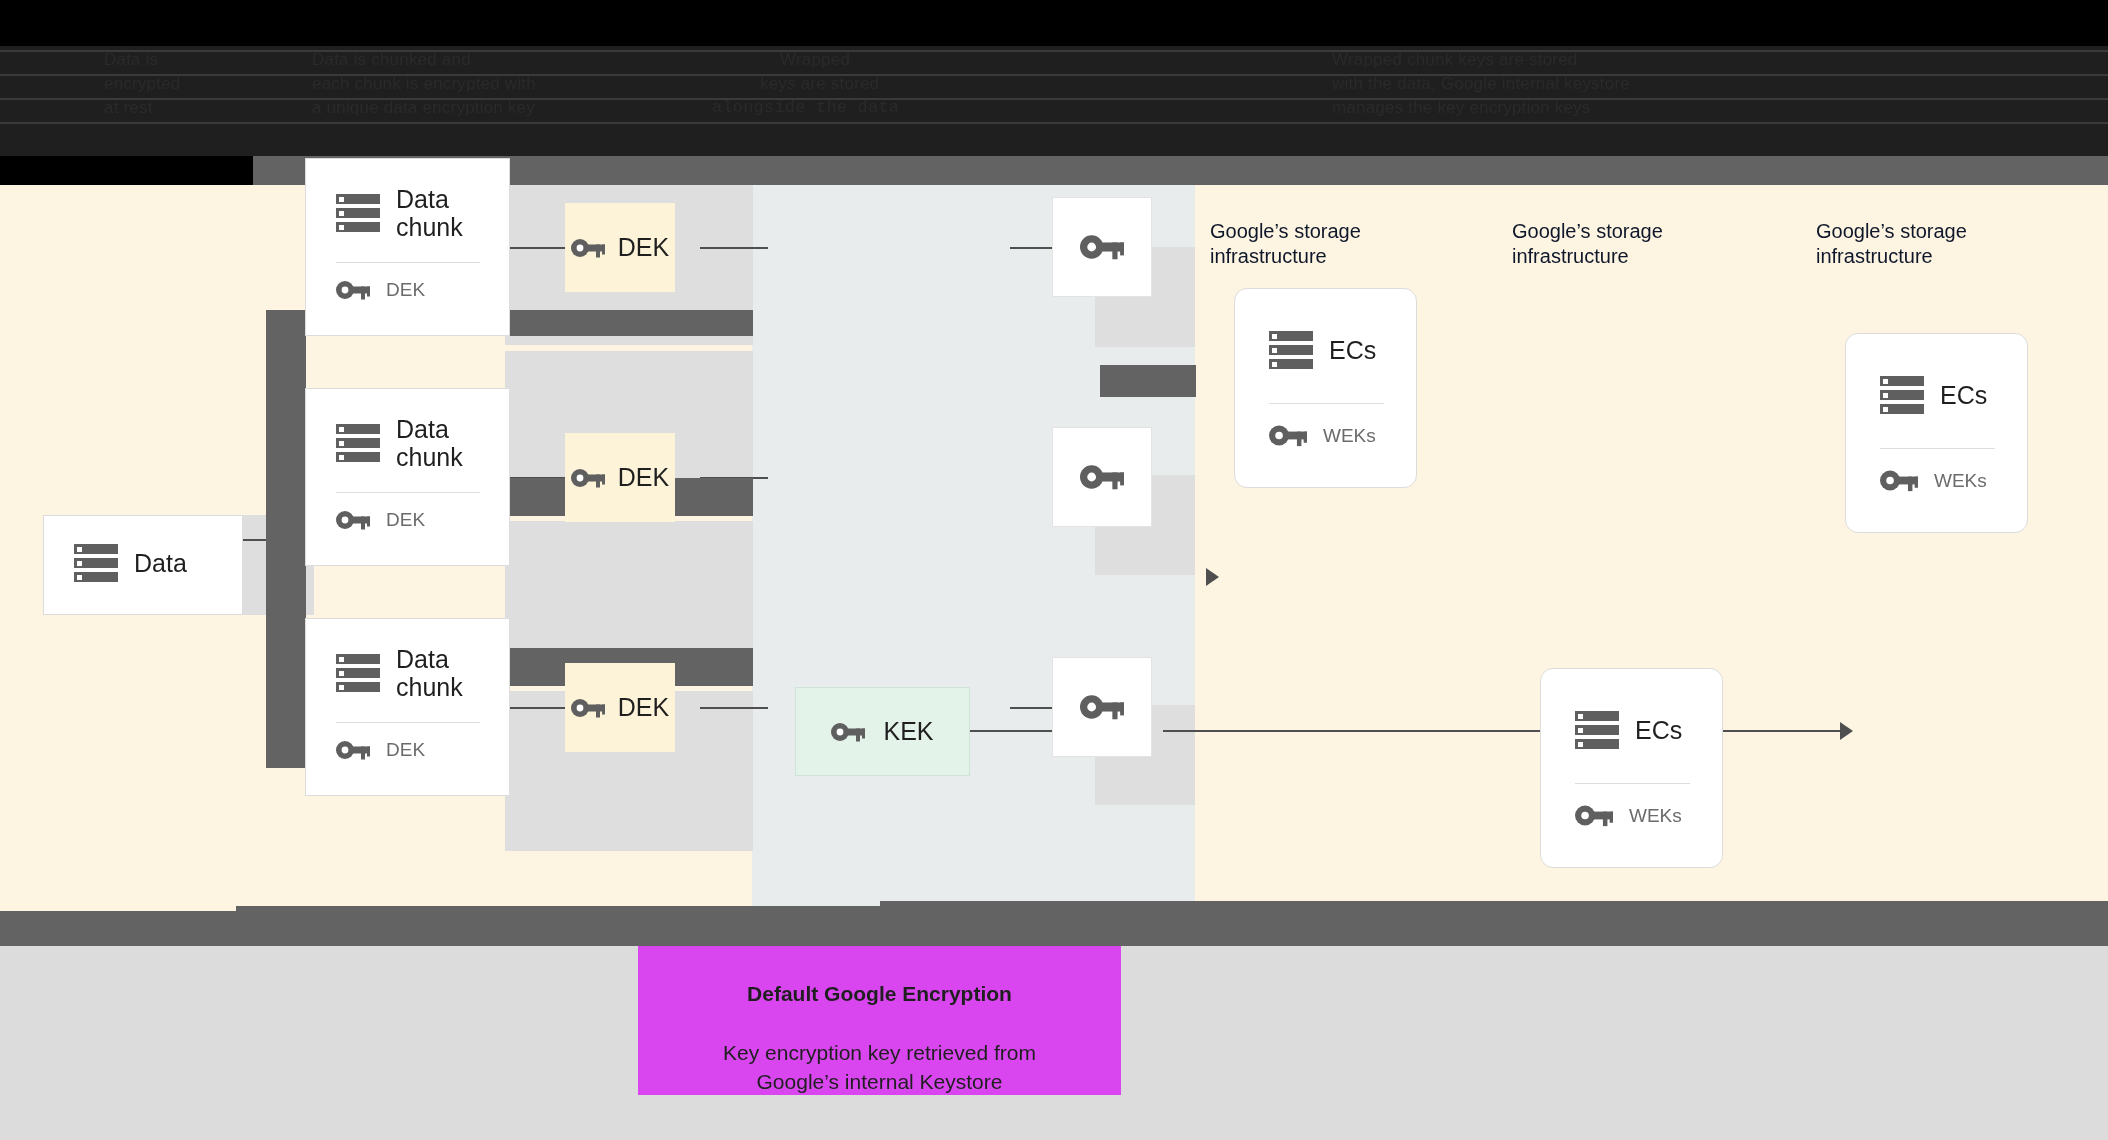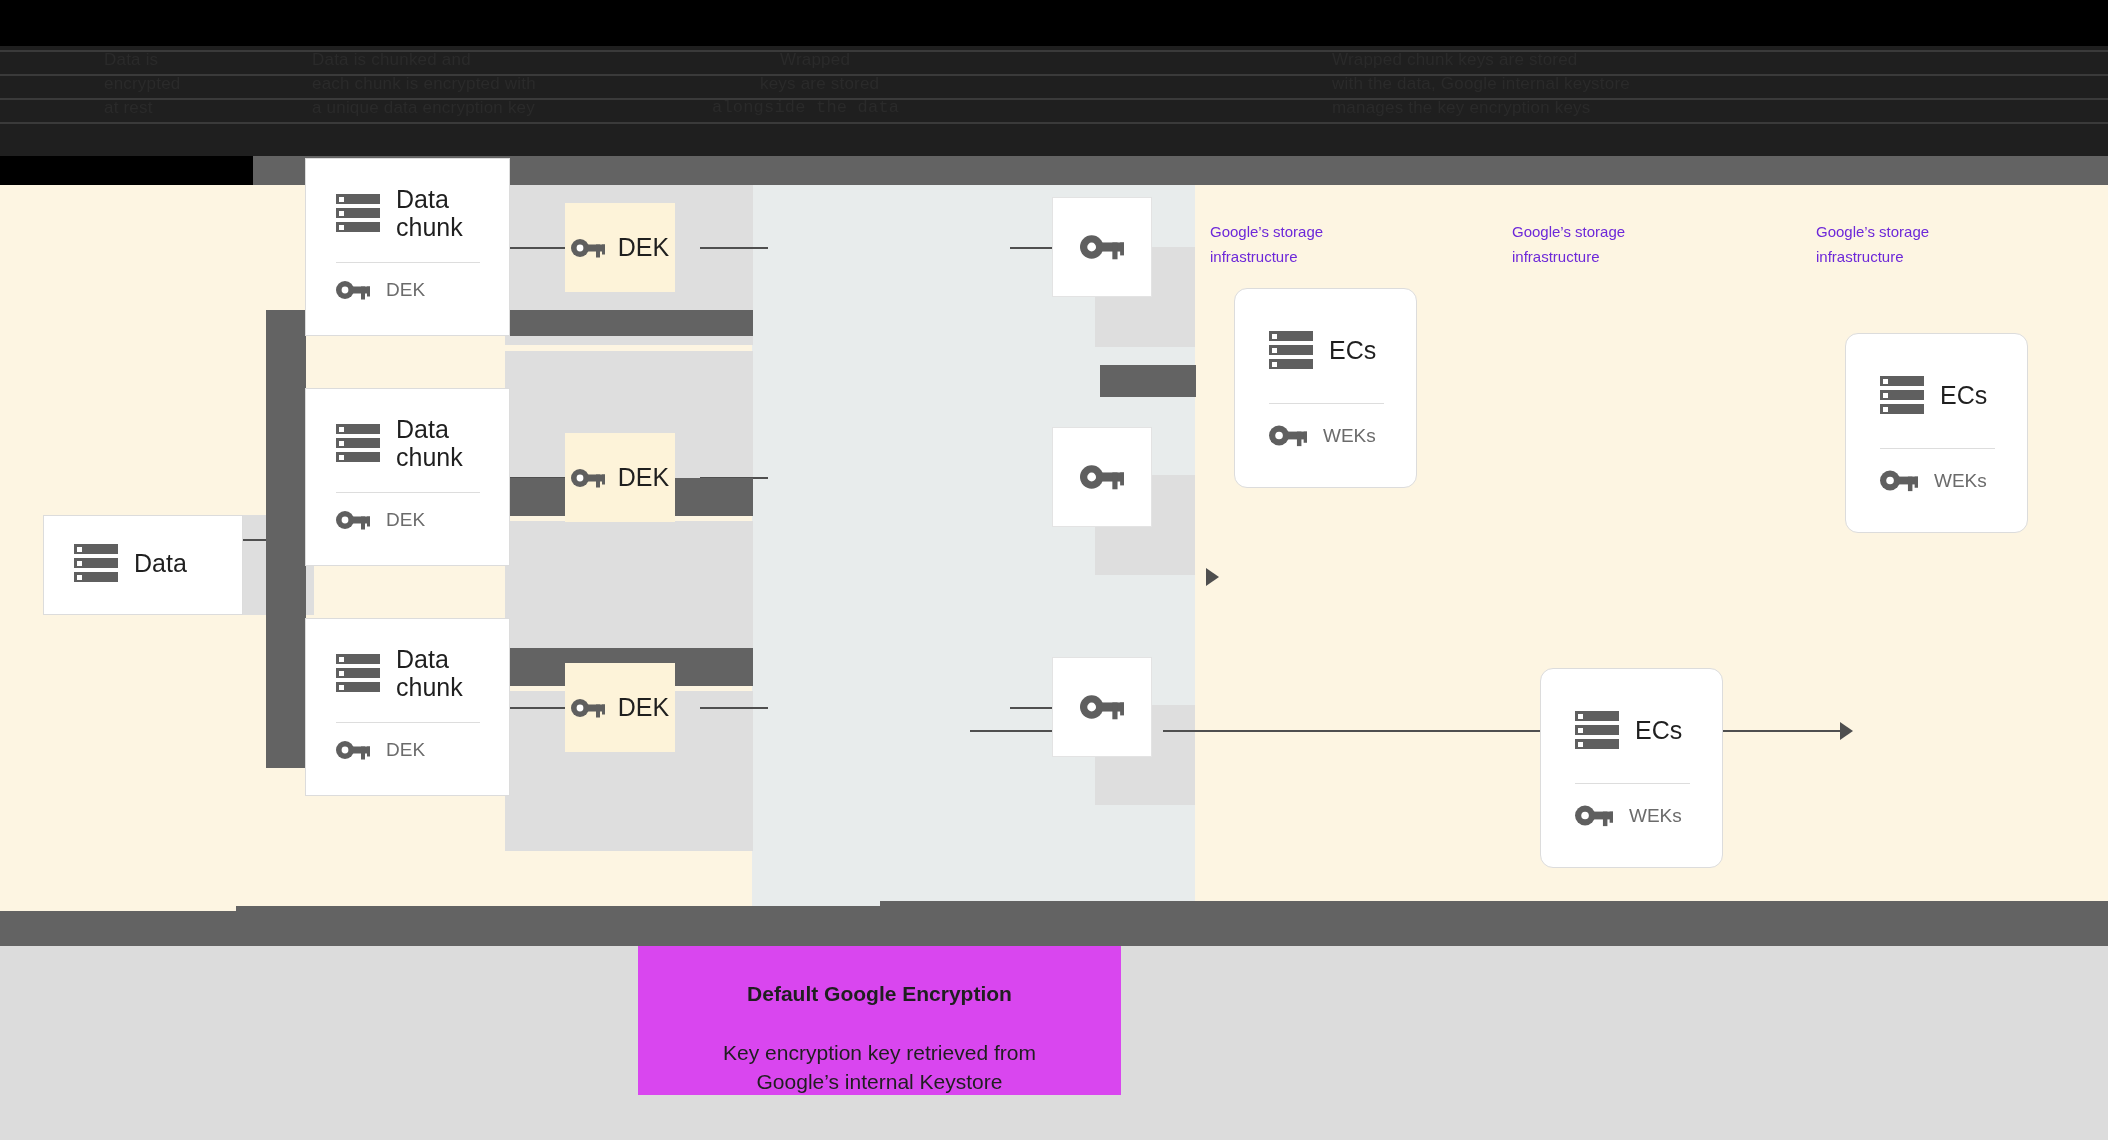--- a/index.html
+++ b/index.html
@@ -130,21 +130,21 @@
     position:absolute; width:0;height:0;
     border-top:9px solid transparent; border-bottom:9px solid transparent;
     border-left:13px solid #4f4f4f;
   }
 
   
   .dark-bar { position:absolute; background:#636363; }
 
   
   .storage-label {
-    position:absolute; font-size:15px; line-height:25px; color:#6d28d9; white-space:pre-line;
+    position:absolute; font-size:20px; line-height:25px; color:#0f172a; white-space:pre-line;
   }
 
   
   #bottom-strip {
     position:absolute; left:0; top:906px; width:2108px; height:234px; background:#dcdcdc;
   }
   #bottom-dark {
     position:absolute; left:0; top:0; width:2108px; height:40px; background:#636363;
   }
   #bottom-dark-notch {
@@ -360,20 +360,34 @@
             <rect x="9" y="6.5" width="25" height="7"></rect>
             <rect x="25" y="6.5" width="4" height="13"></rect>
             <rect x="31" y="6.5" width="3" height="10"></rect>
           </g>
           <circle cx="9" cy="10" r="3.4" fill="#fff"></circle>
         </svg>
     </span>
     <span class="lbl-dek-big">DEK</span>
   </div>
 
+  <div id="kek-box">
+    <span class="key-icon">
+      <svg width="34" height="20" viewBox="0 0 34 20">
+          <g fill="#5f5f5f">
+            <circle cx="9" cy="10" r="9"></circle>
+            <rect x="9" y="6.5" width="25" height="7"></rect>
+            <rect x="25" y="6.5" width="4" height="13"></rect>
+            <rect x="31" y="6.5" width="3" height="10"></rect>
+          </g>
+          <circle cx="9" cy="10" r="3.4" fill="#fff"></circle>
+        </svg>
+    </span>
+    <span class="lbl-dek-big">KEK</span>
+  </div>
 
   <div class="key-tile" style="left:1052px; top:12px;">
     <span class="key-icon">
       <svg width="44" height="26" viewBox="0 0 34 20">
           <g fill="#5f5f5f">
             <circle cx="9" cy="10" r="9"></circle>
             <rect x="9" y="6.5" width="25" height="7"></rect>
             <rect x="25" y="6.5" width="4" height="13"></rect>
             <rect x="31" y="6.5" width="3" height="10"></rect>
           </g>

